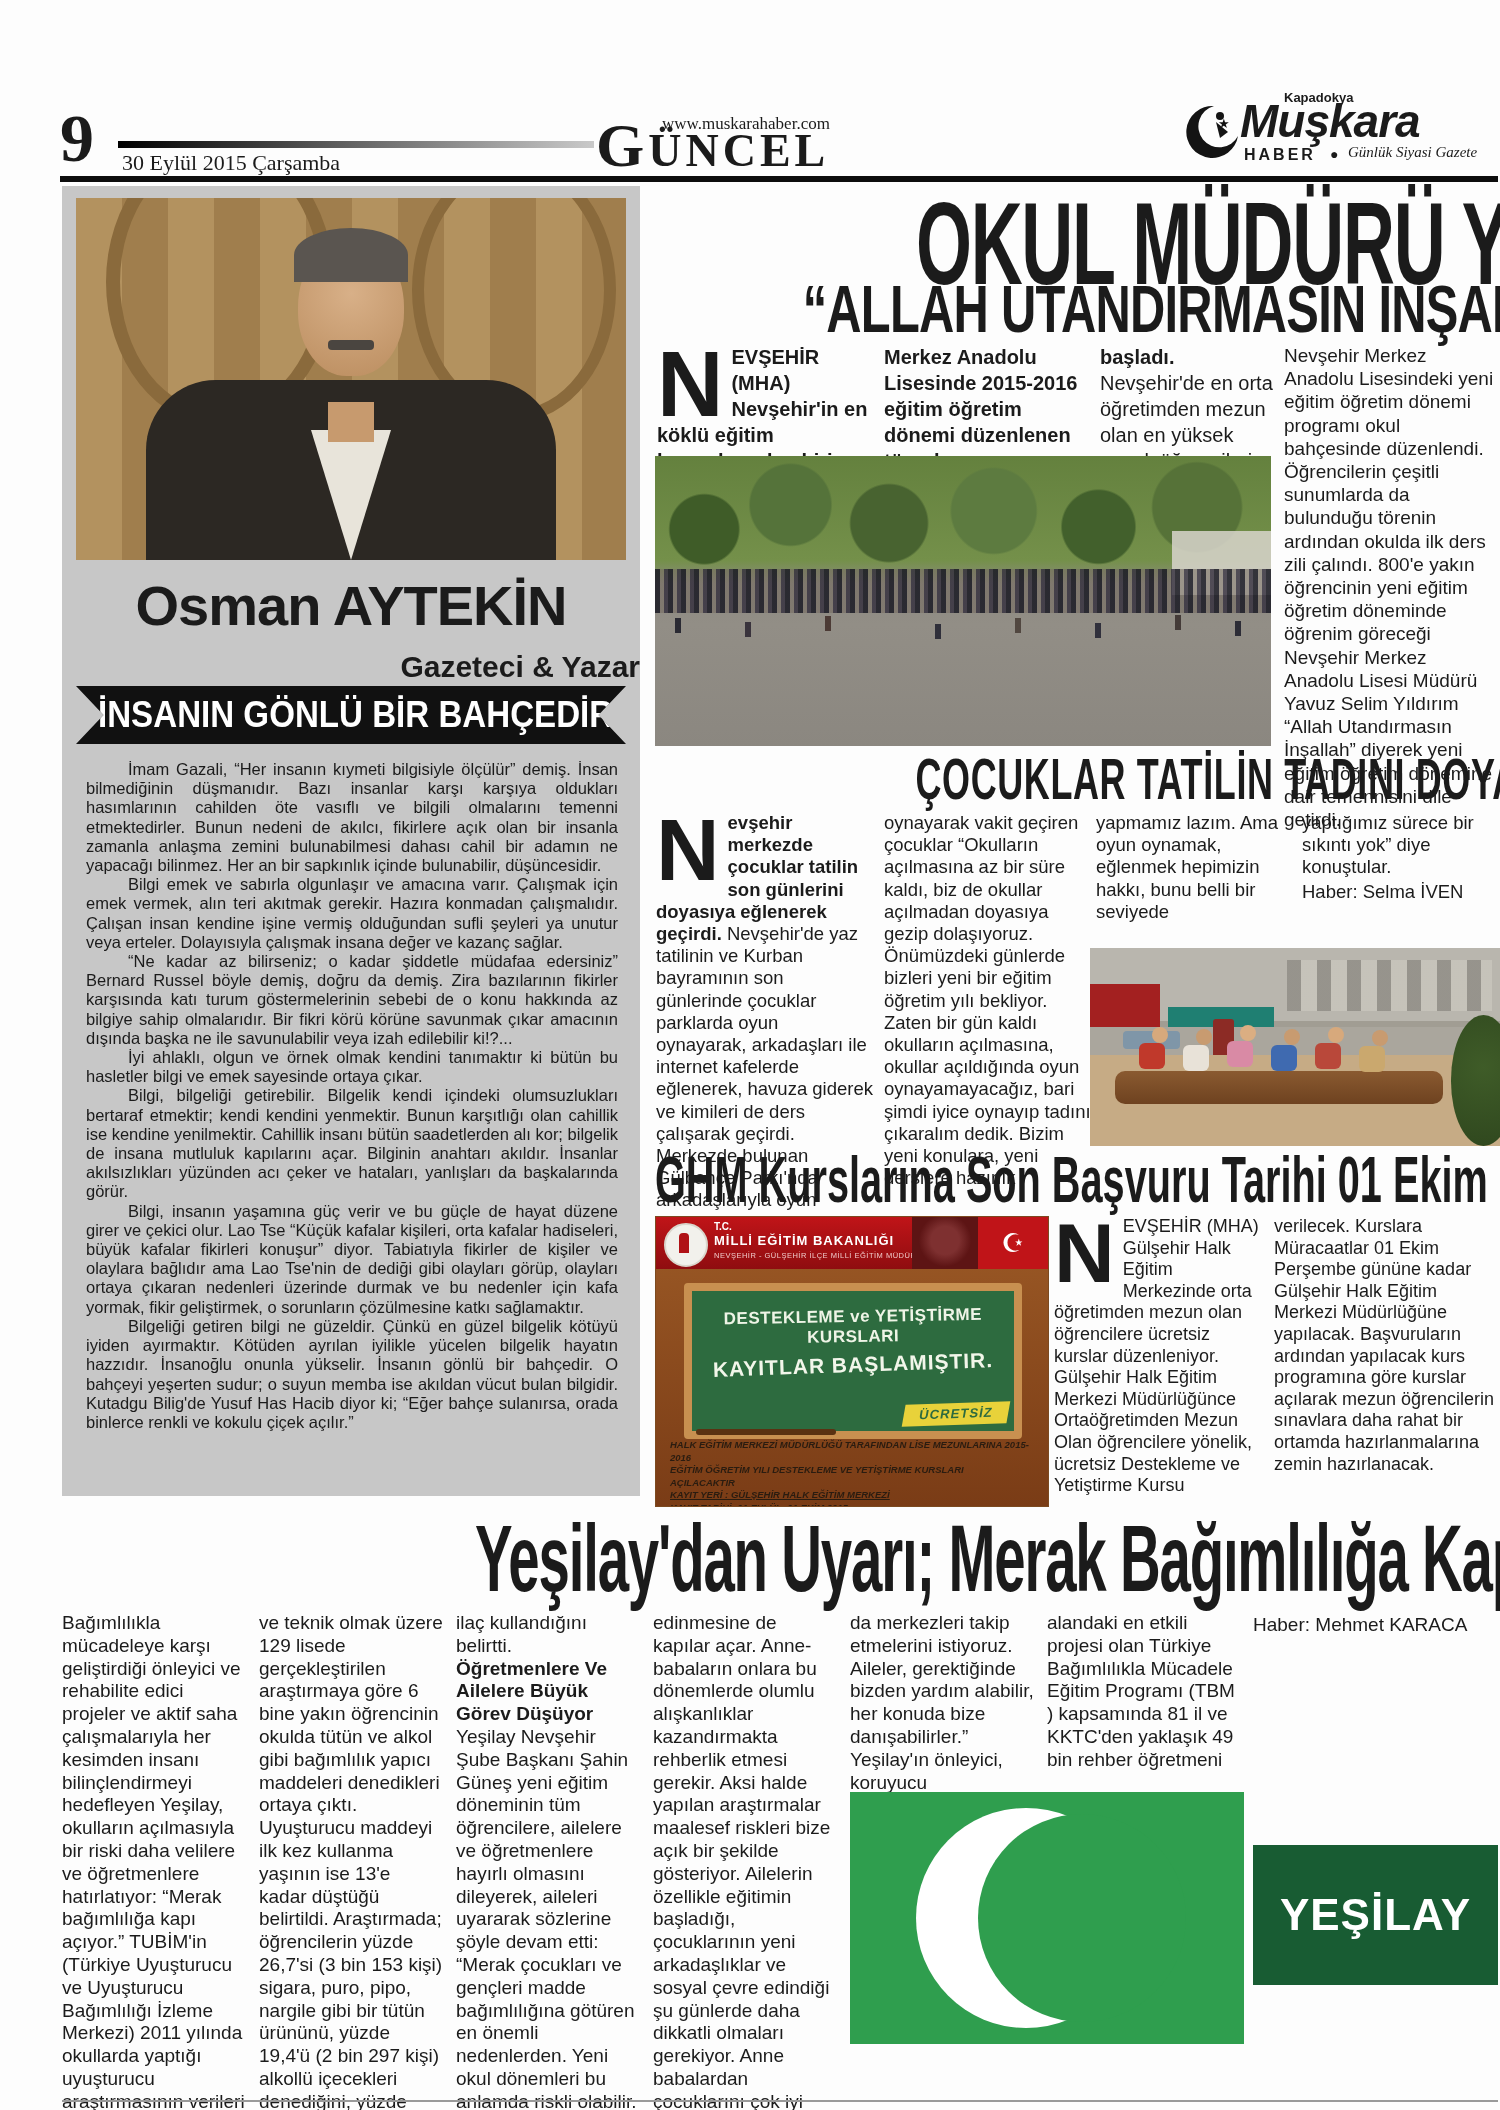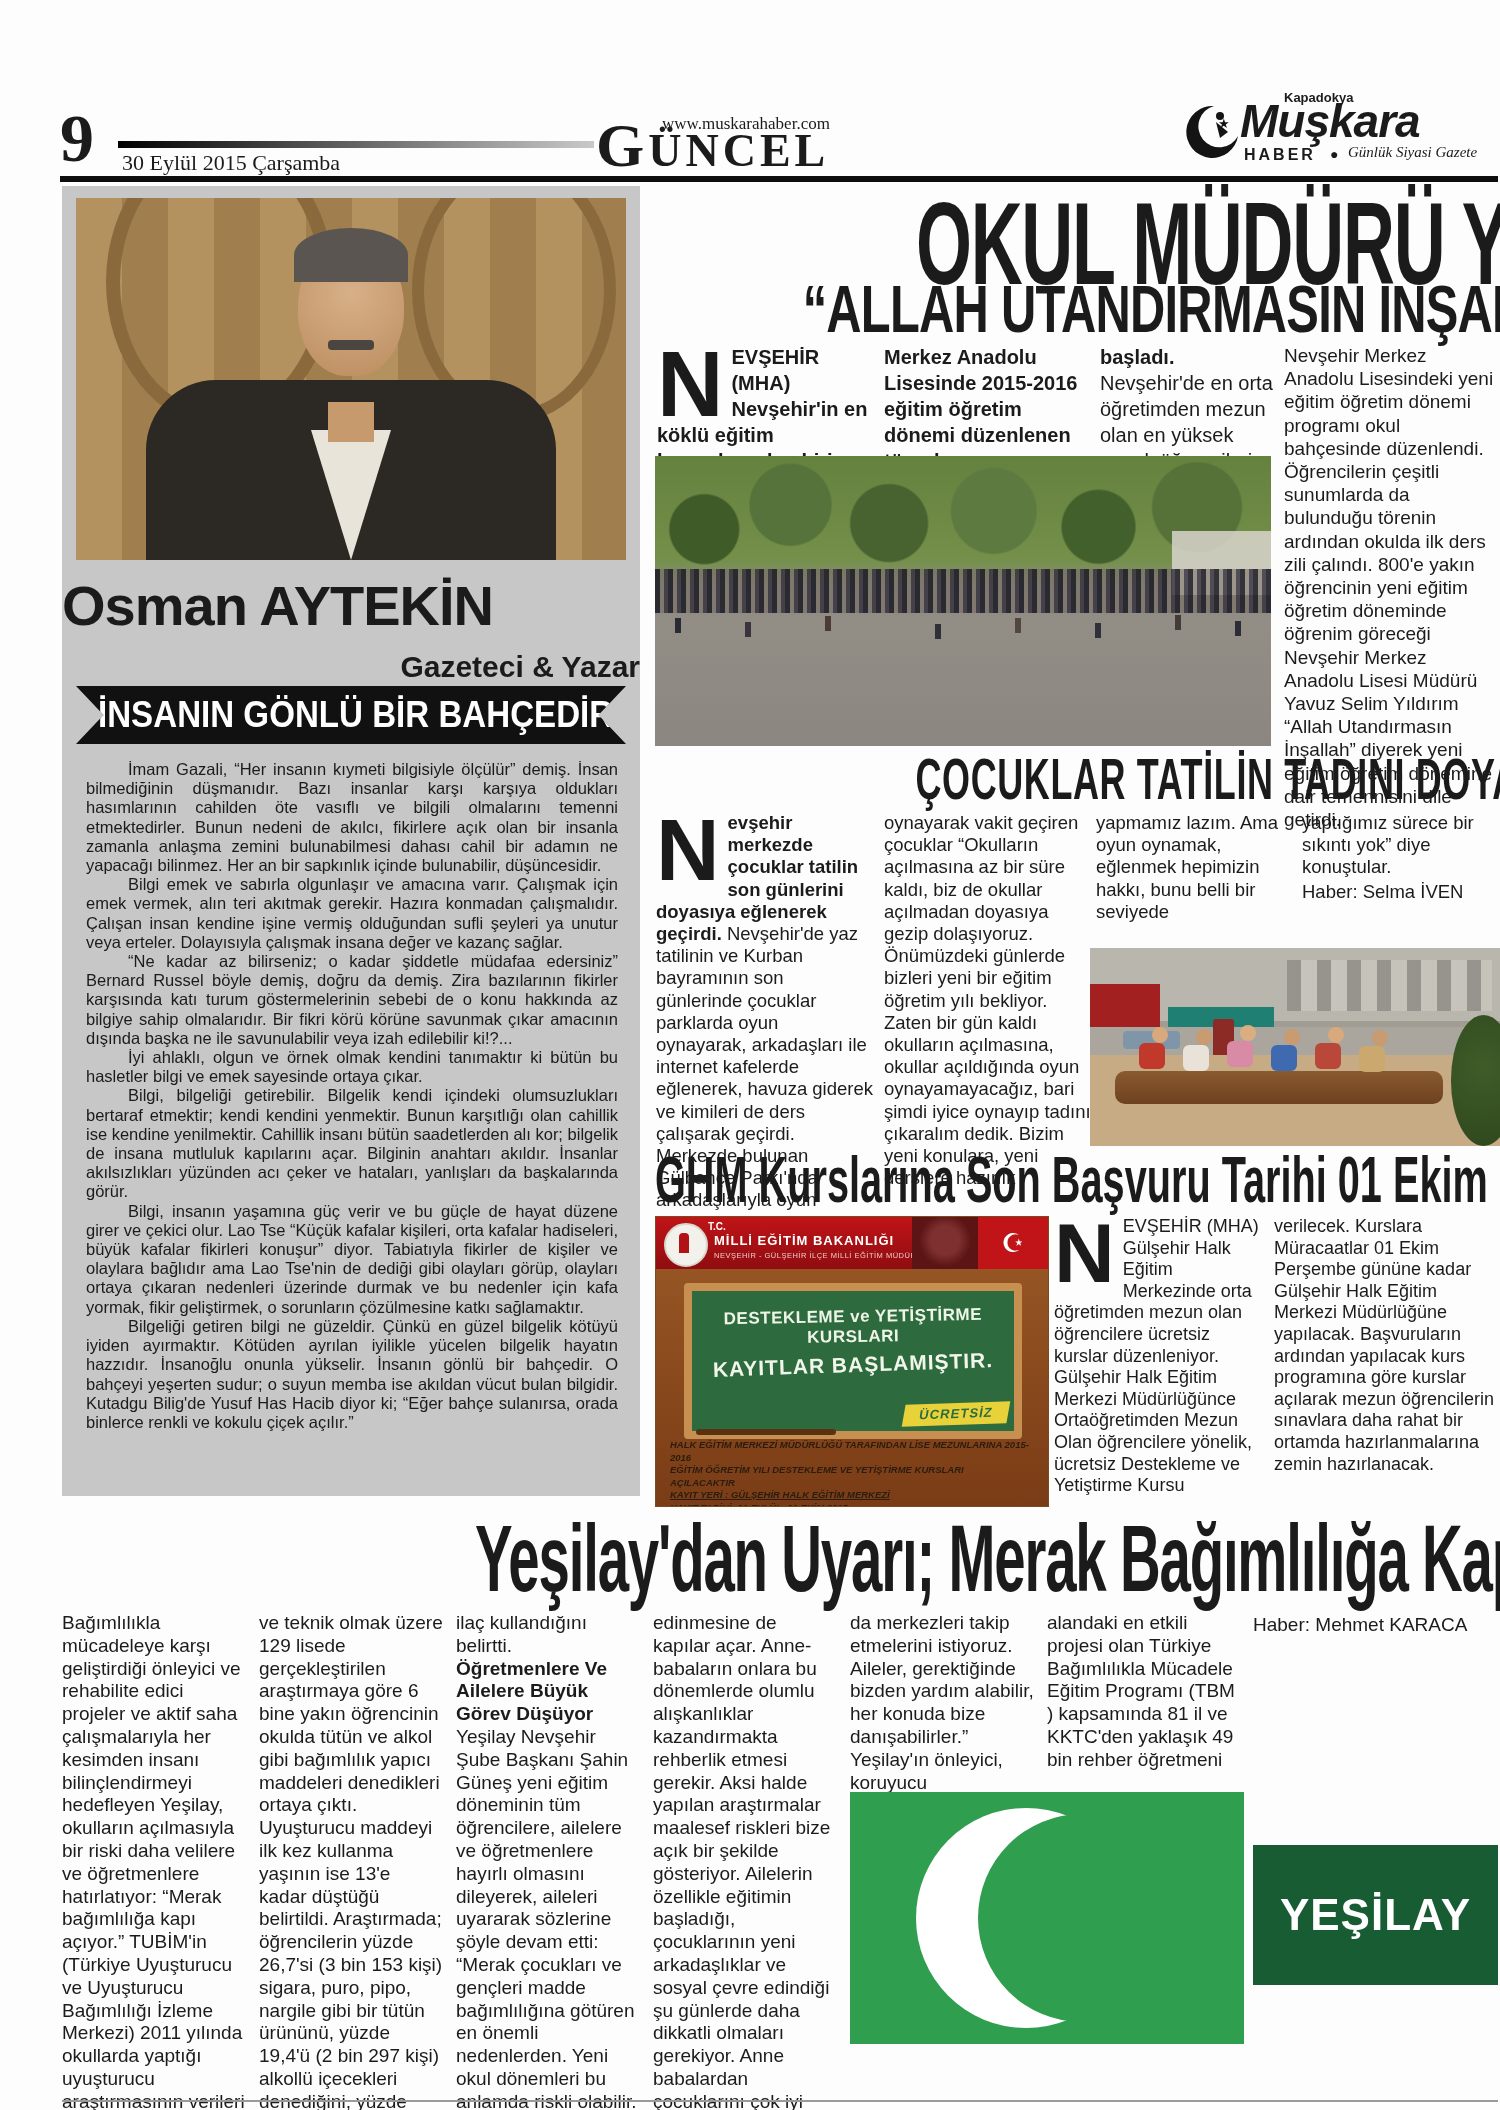--- a/index.html
+++ b/index.html
@@ -32,21 +32,21 @@
     background:repeating-linear-gradient(90deg,#b3925f 0 46px,#a07e4d 46px 92px);}
   .portrait .arch{position:absolute;left:30px;top:-60px;width:200px;height:260px;border:14px solid #8a6a3c;border-radius:50%;}
   .portrait .arch2{position:absolute;right:10px;top:-40px;width:180px;height:240px;border:12px solid #8a6a3c;border-radius:50%;}
   .portrait .suit{position:absolute;left:70px;bottom:-10px;width:410px;height:190px;background:#2c2823;border-radius:70px 70px 0 0;}
   .portrait .shirt{position:absolute;left:235px;bottom:0;width:80px;height:130px;background:#e8e4da;clip-path:polygon(50% 100%,0 0,100% 0);}
   .portrait .neck{position:absolute;left:252px;bottom:118px;width:46px;height:40px;background:#c79a6e;}
   .portrait .head{position:absolute;left:222px;top:40px;width:106px;height:138px;border-radius:50% 50% 46% 46%;
     background:radial-gradient(circle at 50% 40%,#d8b088,#bb8d5f);}
   .portrait .hair{position:absolute;left:218px;top:30px;width:114px;height:54px;border-radius:50% 50% 0 0;background:#5a5550;}
   .portrait .mus{position:absolute;left:252px;top:142px;width:46px;height:10px;border-radius:4px;background:#4a4540;}
-  .author-name{position:absolute;left:0;top:392px;width:100%;text-align:left;font-weight:bold;font-size:56px;line-height:1;letter-spacing:-1px;}
+  .author-name{position:absolute;left:0;top:392px;width:100%;text-align:center;font-weight:bold;font-size:56px;line-height:1;letter-spacing:-1px;}
   .author-role{position:absolute;left:0;top:464px;width:100%;text-align:right;font-weight:bold;font-size:30px;}
   .author-banner{position:absolute;left:14px;top:500px;width:550px;height:58px;background:#111;
     clip-path:polygon(0 0,100% 0,95% 50%,100% 100%,0 100%,5% 50%);}
   .author-banner span{display:block;text-align:center;color:#fff;font-weight:bold;font-size:36px;line-height:58px;letter-spacing:0;transform:scaleX(.92);transform-origin:center;white-space:nowrap;}
   .author-text{position:absolute;left:24px;top:574px;width:532px;font-size:16.5px;line-height:19.2px;text-align:justify;}
   .author-text p{margin:0;text-indent:42px;}
 
   
   .h1line1{left:655px;top:186px;width:845px;text-align:center;font-weight:bold;font-size:116px;line-height:1;letter-spacing:-2px;}
   .h1line1 .cond{transform:scaleX(.62);}
@@ -102,21 +102,21 @@
   .photo-park .heads{position:absolute;left:15%;top:40%;width:16px;height:16px;border-radius:50%;background:#d7a97c;
     box-shadow:44px 2px 0 #c89b70,88px -2px 0 #dbae82,132px 2px 0 #c89b70,176px 0 0 #d7a97c,220px 3px 0 #c89b70;}
 
   
   .ghmhead{left:655px;top:1148px;width:845px;font-weight:bold;font-size:64px;line-height:1;text-decoration:underline;}
   .ghmhead .condL{transform:scaleX(.62);}
   .poster{left:655px;top:1216px;width:392px;height:289px;background:linear-gradient(#9c5a26,#7a3c16);overflow:hidden;border:1px solid #7c4a20;}
   .poster .band{position:absolute;left:0;top:0;width:100%;height:52px;background:linear-gradient(#c01418,#8f0d10);}
   .poster .meb{position:absolute;left:8px;top:6px;width:40px;height:40px;border-radius:50%;background:#f2f1ec;border:2px solid #d9d6cc;}
   .poster .meb i{position:absolute;left:13px;top:8px;width:10px;height:20px;background:#b01216;border-radius:4px 4px 0 0;}
-  .poster .tc{position:absolute;left:52px;top:4px;color:#fff;font-size:10px;font-weight:bold;}
+  .poster .tc{position:absolute;left:58px;top:4px;color:#fff;font-size:10px;font-weight:bold;}
   .poster .ministry{position:absolute;left:58px;top:16px;color:#fff;font-size:13px;font-weight:bold;letter-spacing:1px;white-space:nowrap;}
   .poster .direct{position:absolute;left:58px;top:34px;color:#f0c9c9;font-size:7.5px;letter-spacing:.5px;white-space:nowrap;}
   .poster .ata{position:absolute;right:70px;top:0;width:66px;height:52px;background:radial-gradient(circle at 50% 45%,#7e3030 0 14px,#5d1414 60%);}
   .poster .flag{position:absolute;right:0;top:0;width:70px;height:52px;background:#c01418;color:#fff;font-size:26px;text-align:center;line-height:52px;}
   .poster .board{position:absolute;left:28px;top:66px;width:322px;height:140px;background:#2d6b3f;border:8px solid #c89050;border-radius:4px;}
   .poster .board .l1{position:absolute;left:0;top:16px;width:100%;text-align:center;color:#eef4e6;font-size:17px;font-weight:bold;letter-spacing:.5px;transform:rotate(-1deg);}
   .poster .board .l2{position:absolute;left:0;top:62px;width:100%;text-align:center;color:#f2f6ea;font-size:21px;font-weight:bold;letter-spacing:1px;transform:rotate(-2deg);}
   .poster .badge{position:absolute;right:6px;bottom:6px;width:104px;height:22px;background:#e8d23a;color:#2d6b3f;font-weight:bold;font-size:13px;text-align:center;line-height:22px;transform:skewX(-12deg) rotate(-2deg);letter-spacing:1px;}
   .poster .chalktray{position:absolute;left:40px;top:212px;width:140px;height:6px;background:#5a3212;border-radius:3px;}
   .poster .notes{position:absolute;left:14px;top:222px;width:364px;color:#2a1c10;font-size:9.5px;line-height:12.5px;font-style:italic;font-weight:bold;}

